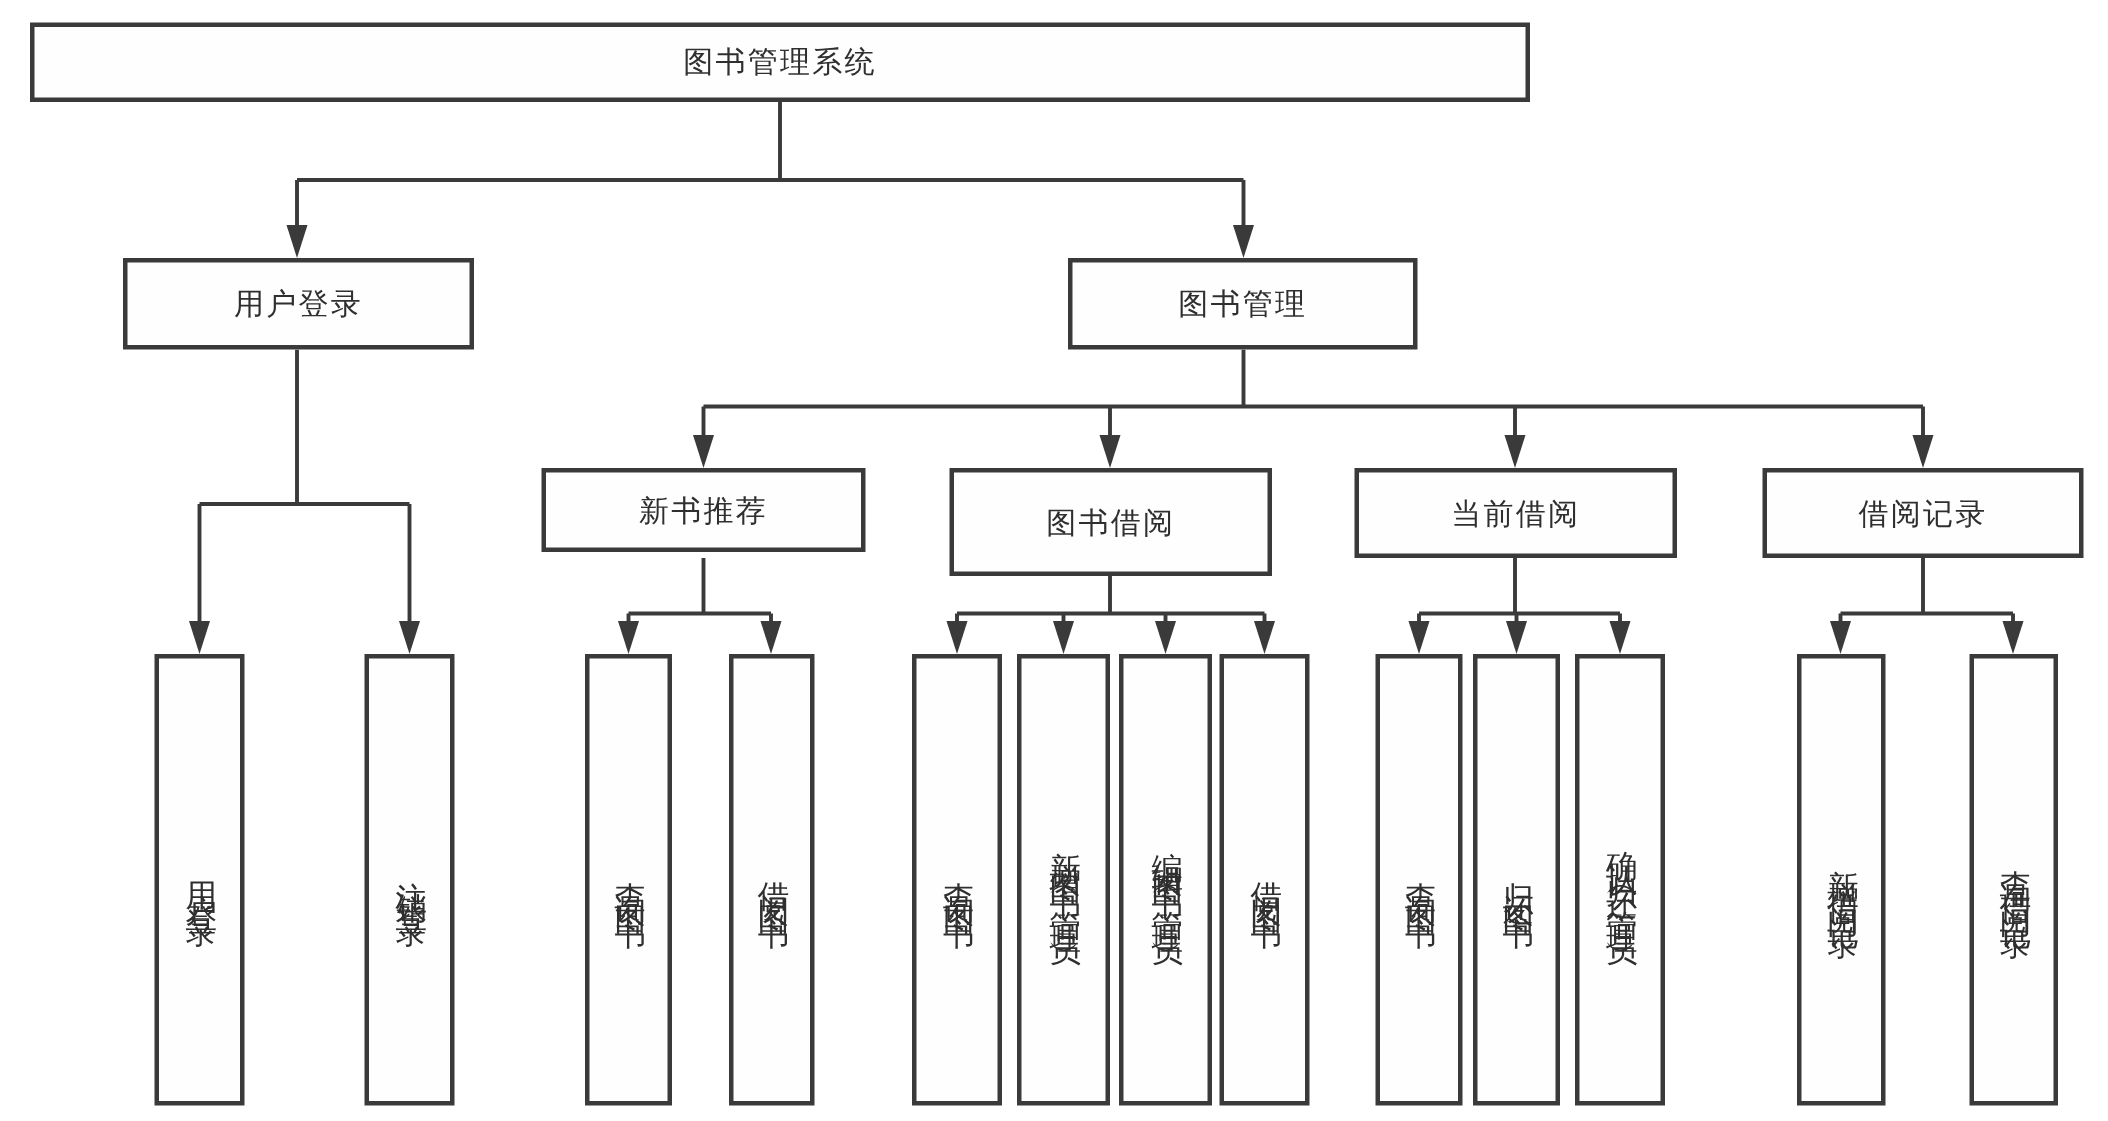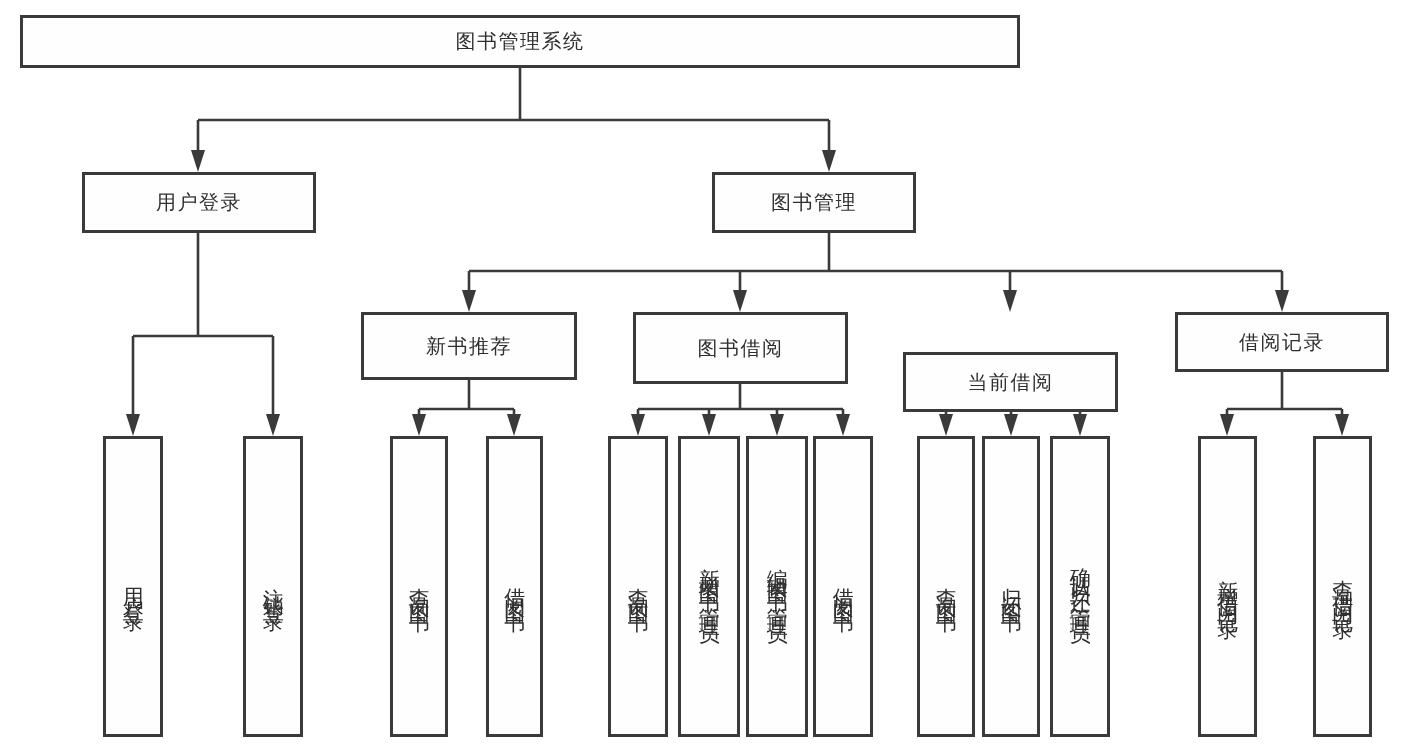--- a/index.html
+++ b/index.html
@@ -101,31 +101,31 @@
     </g>
   </svg>
 
   <div class="box hbox" style="left:20px; top:15px; width:1000px; height:53px;">
     <span class="lbl">图书管理系统</span>
   </div>
 
   <div class="box hbox" style="left:82px; top:172px; width:234px; height:61px;">
     <span class="lbl">用户登录</span>
   </div>
-  <div class="box hbox" style="left:712px; top:172px; width:204px; height:61px;">
+  <div class="box hbox" style="left:712px; top:172px; width:233px; height:61px;">
     <span class="lbl">图书管理</span>
   </div>
 
-  <div class="box hbox" style="left:361px; top:312px; width:216px; height:68px;">
+  <div class="box hbox" style="left:361px; top:312px; width:216px; height:56px;">
     <span class="lbl">新书推荐</span>
   </div>
   <div class="box hbox" style="left:633px; top:312px; width:215px; height:72px;">
     <span class="lbl">图书借阅</span>
   </div>
-  <div class="box hbox" style="left:903px; top:312px; width:215px; height:60px;margin-top:40px;">
+  <div class="box hbox" style="left:903px; top:312px; width:215px; height:60px;">
     <span class="lbl">当前借阅</span>
   </div>
   <div class="box hbox" style="left:1175px; top:312px; width:214px; height:60px;">
     <span class="lbl">借阅记录</span>
   </div>
 
   <div class="box leaf" style="left:103px; top:436px; width:60px; height:301px;">
     <span class="lbl">用户登录</span>
   </div>
   <div class="box leaf" style="left:243px; top:436px; width:60px; height:301px;">

